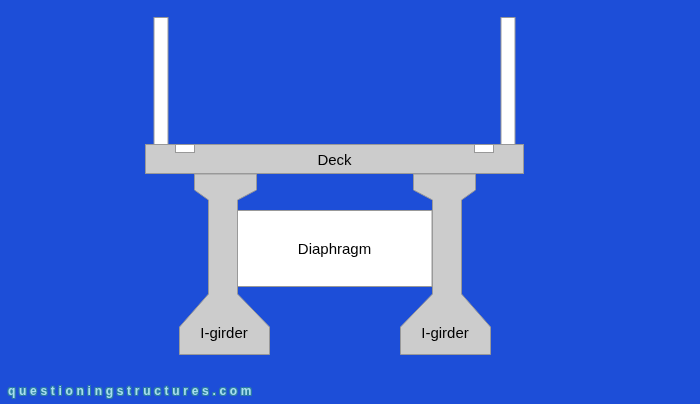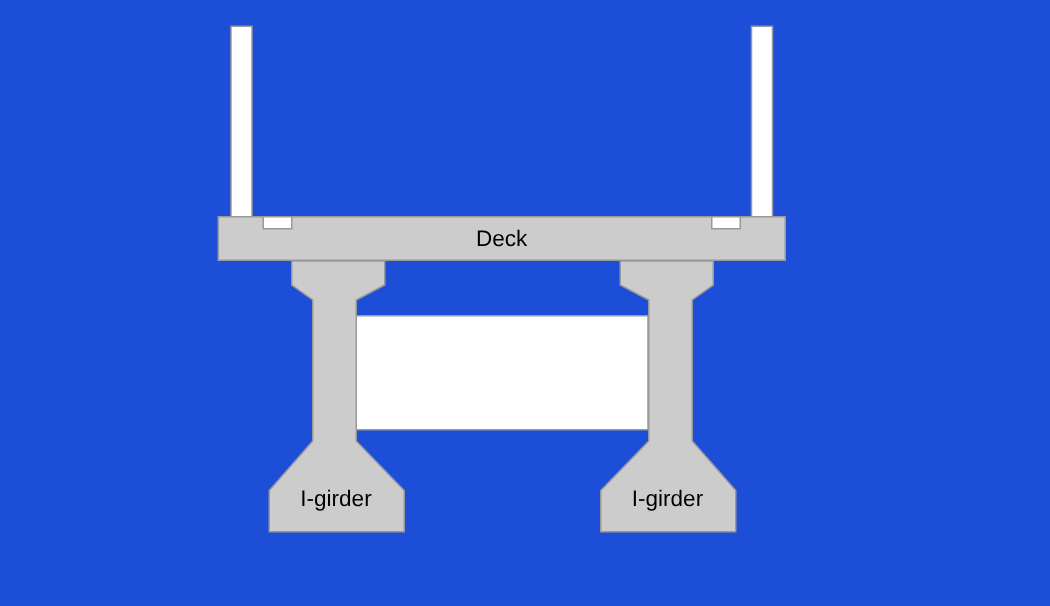--- a/index.html
+++ b/index.html
@@ -66,18 +66,20 @@
 
     <rect class="white" x="237" y="210.5" width="195" height="76"></rect>
 
     <polygon class="gray" points="194.5,174 256.5,174 256.5,190 237.5,200 237.5,294 269.5,327 269.5,354.5 179.5,354.5 179.5,327 208.5,294 208.5,200 194.5,190"></polygon>
 
     <polygon class="gray" points="413.5,174 475.5,174 475.5,190 461.5,200 461.5,294 490.5,327 490.5,354.5 400.5,354.5 400.5,327 432.5,294 432.5,200 413.5,190"></polygon>
   </svg>
 
   <div class="label label-deck">Deck</div>
 
+  <div class="label label-diaphragm">Diaphragm</div>
 
   <div class="label label-girder-left">I-girder</div>
 
   <div class="label label-girder-right">I-girder</div>
 
+  <div class="watermark">questioningstructures.com</div>
 </div>
 
 </body></html>

